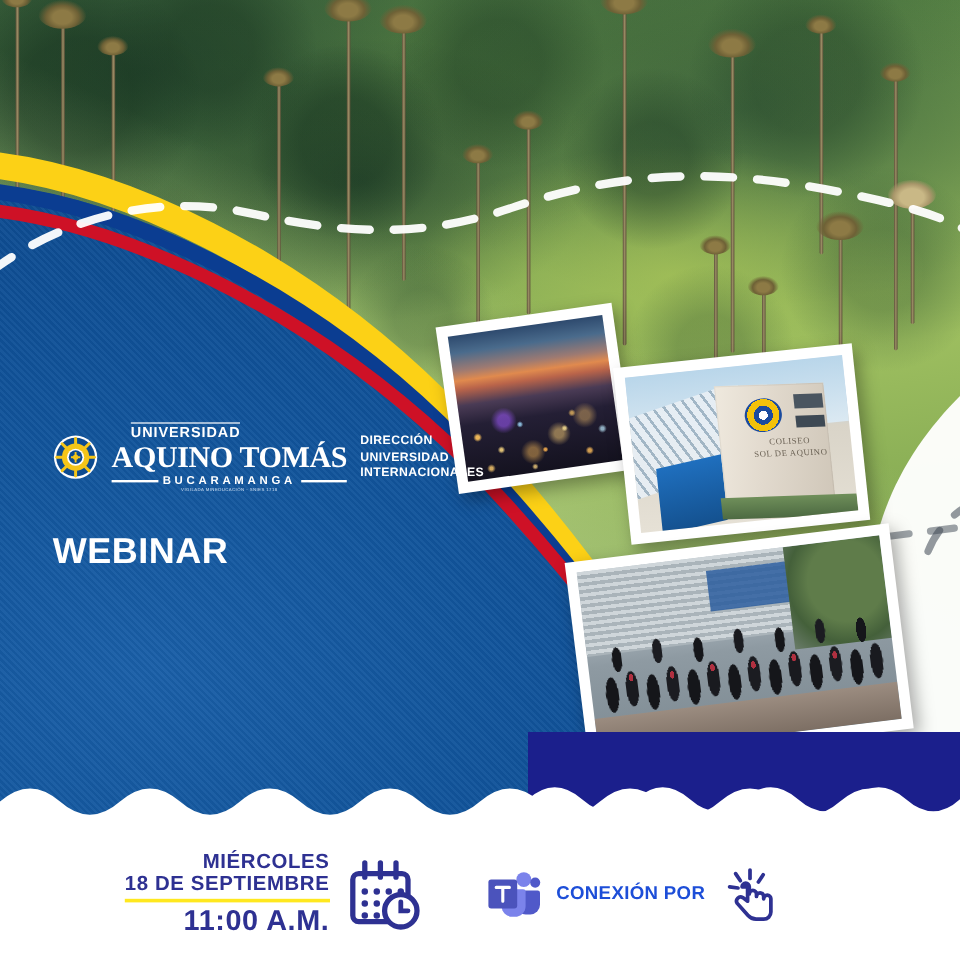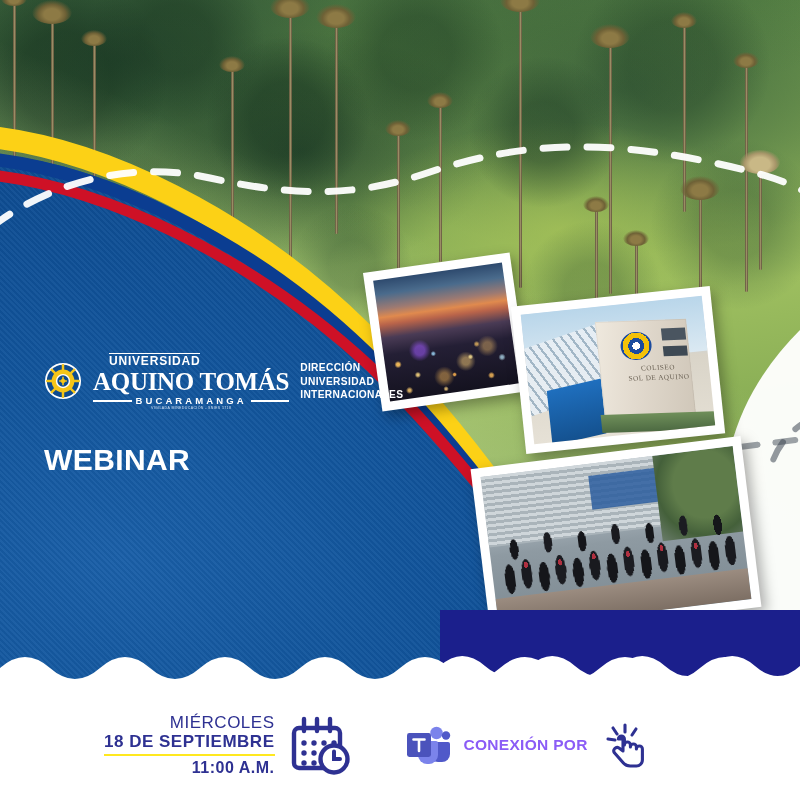--- a/index.html
+++ b/index.html
@@ -86,26 +86,26 @@
   .h-webinar { color:#fff; font-size:30px; font-weight:700; letter-spacing:.4px; line-height:1.05; }
   .h-body { margin-top:4px; font-size:26.5px; font-weight:700; line-height:1.16; color:#fff; }
   .hl { background:#FFE81F; color:#0d4b90; box-decoration-break:clone;
     -webkit-box-decoration-break:clone; padding:1px 2px; }
 
   
   .footer { position:absolute; left:0; bottom:0; width:800px; height:110px; background:#fff;
     display:flex; align-items:center; }
   .dateblock { display:flex; align-items:center; gap:14px; margin-left:104px; }
   .dtext { text-align:right; color:#2e3192; line-height:1.12; }
-  .d-day { font-size:17px; font-weight:400; letter-spacing:.5px; }
+  .d-day { font-size:17px; font-weight:700; letter-spacing:.5px; }
   .d-date { font-size:17px; font-weight:700; letter-spacing:.5px; }
   .d-rule { height:2.5px; background:#FFE81F; margin:3px 0 3px auto; width:100%; }
-  .d-time { font-size:16px; font-weight:700; letter-spacing:.5px; }
+  .d-time { font-size:24px; font-weight:700; letter-spacing:.5px; }
   .teamsblock { display:flex; align-items:center; gap:13px; margin-left:52px; }
-  .t-text { color:#8b5cf6; font-size:15.5px; font-weight:700; line-height:1.2; letter-spacing:.3px; }
+  .t-text { color:#1d4ed8; font-size:15.5px; font-weight:700; line-height:1.2; letter-spacing:.3px; }
 
   
   .card { position:absolute; background:#fff; box-shadow:4px 6px 14px rgba(0,0,0,.34); padding:9px; }
   .card .inner { width:100%; height:100%; overflow:hidden; position:relative; }
 </style>
 </head>
 <body>
 
 <div class="poster">
 

